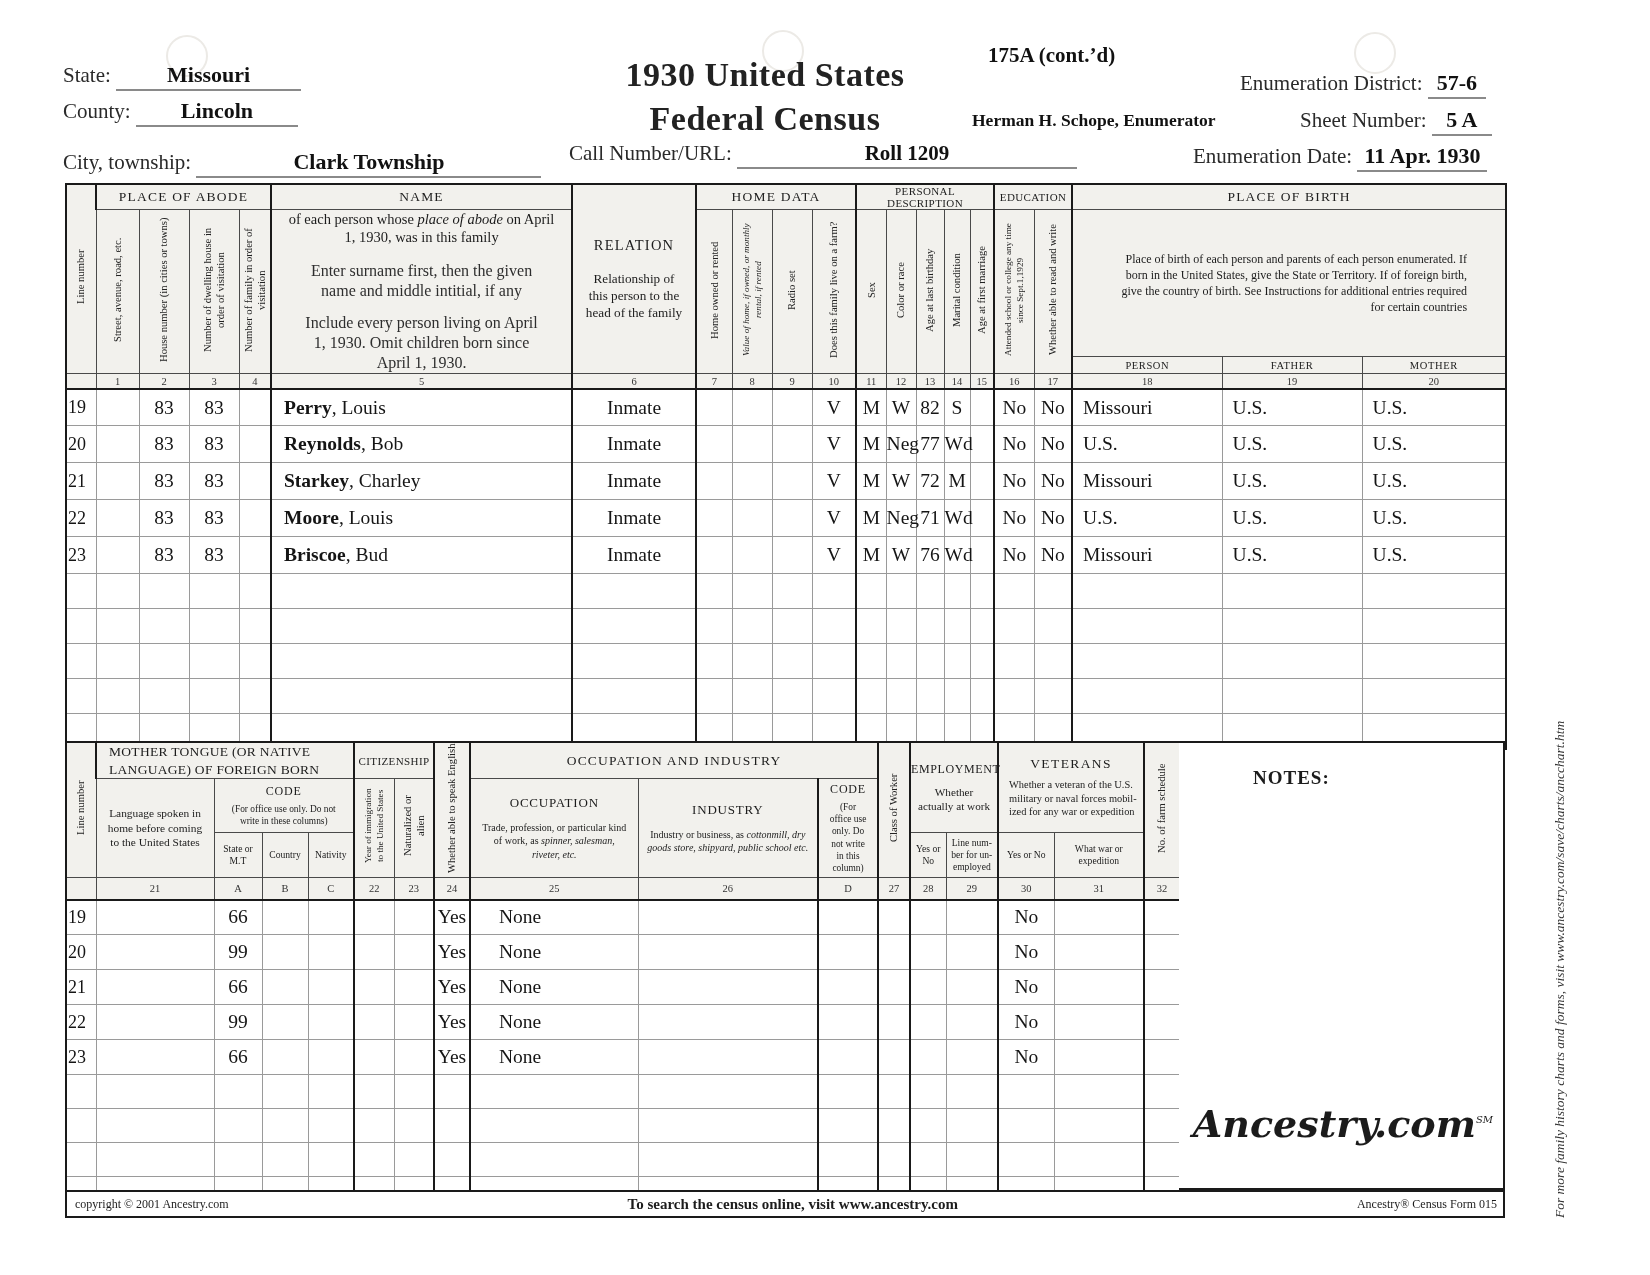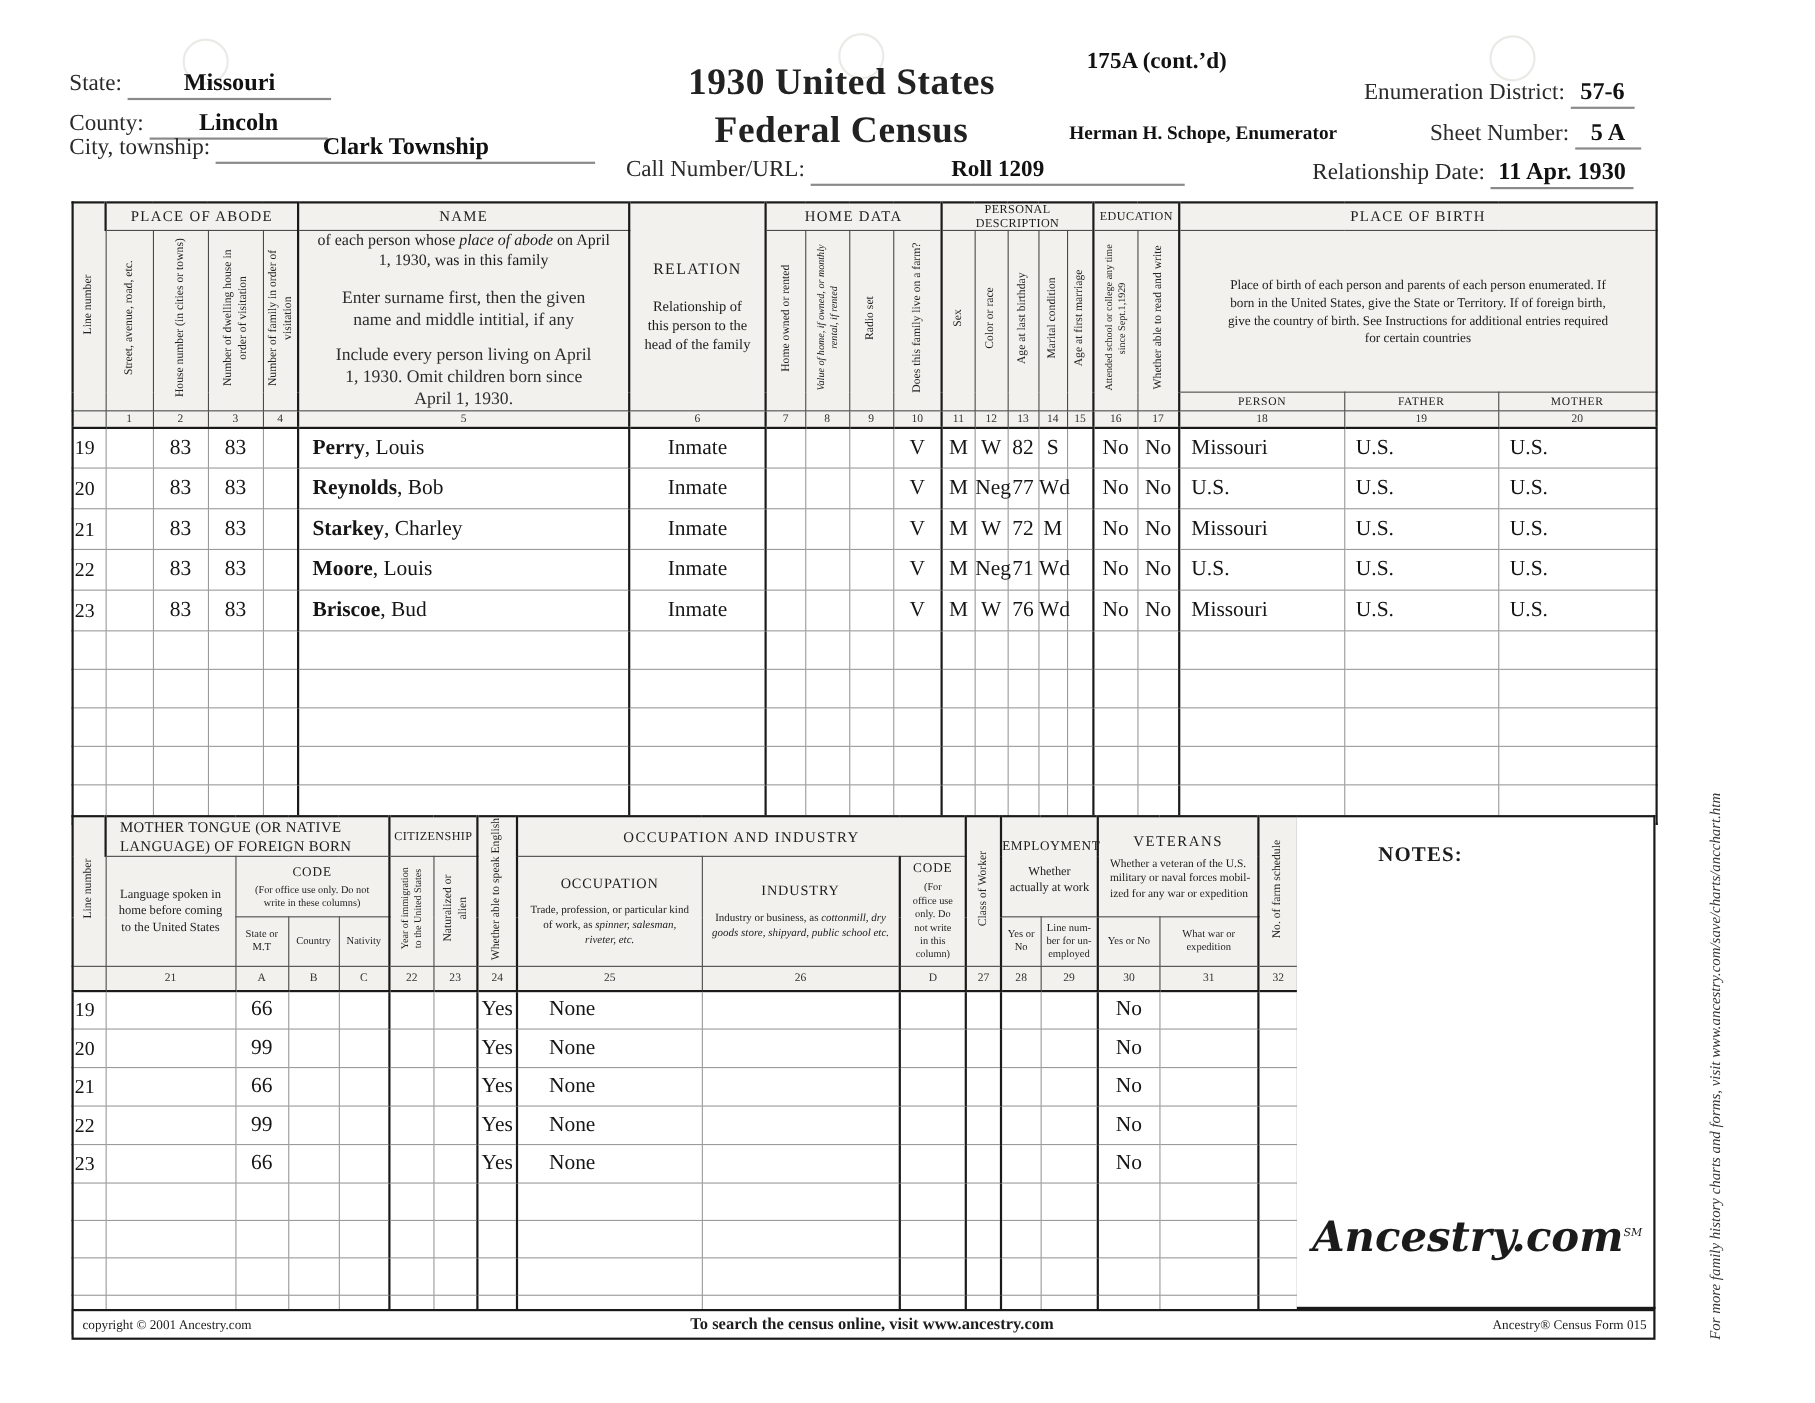--- a/index.html
+++ b/index.html
@@ -26,21 +26,21 @@
   .gt{font-size:13.5px;letter-spacing:1.2px;color:#1d1d1d}
   .gts{font-size:11px;letter-spacing:.4px}
   .nums td{font-size:10.5px;background:#f2f1ed;border-bottom:2px solid #1a1a1a;color:#333}
   .v{writing-mode:vertical-rl;transform:rotate(180deg);display:inline-block;font-size:10.6px;line-height:1.25;color:#222}
   .vs{font-size:9.2px}
   .vh170{height:170px}.vh148{height:148px}.vh130{height:130px}.vh84{height:84px}
   .nd1{font-size:14.5px;margin:0 14px 15px 14px;line-height:1.25}
   .nd2{font-size:16px;margin:0 26px 12px 26px;line-height:1.25;color:#2e2e2e}
   .rel-t{font-size:14.5px;letter-spacing:1.2px;margin-bottom:16px}
   .rel-d{font-size:13.2px;line-height:1.3;padding:0 10px}
-  .pobdesc{font-size:12px;text-align:center;padding:0 38px;line-height:1.35}
+  .pobdesc{font-size:12px;text-align:right;padding:0 38px;line-height:1.35}
   .pfm{font-size:10.5px;letter-spacing:.6px}
   .mtcell{text-align:left;padding-left:12px;font-size:13.5px;letter-spacing:.3px;line-height:1.3}
   .langcell{font-size:11.4px;line-height:1.3;padding:0 6px}
   .code-t{font-size:12px;letter-spacing:.8px;margin-bottom:4px}
   .code-n{font-size:9.4px;line-height:1.3;padding:0 10px}
   .subc{font-size:9.6px;line-height:1.25;padding:0 2px}
   .oc-t{font-size:13px;letter-spacing:.8px;margin-bottom:10px}
   .oc-d{font-size:10px;line-height:1.35;padding:0 8px}
   .emp-t{font-size:12px;letter-spacing:.6px;margin-bottom:8px}
   .emp-d{font-size:11.2px;line-height:1.3;padding:0 6px}
@@ -82,21 +82,21 @@
 <div class="hole" style="left:1354px;top:32px"></div>
 
 <div class="fld" style="left:63px;top:62px">
   <span>State:</span>
   <span class="fval" style="min-width:185px">Missouri</span>
 </div>
 <div class="fld" style="left:63px;top:98px">
   <span>County:</span>
   <span class="fval" style="min-width:162px">Lincoln</span>
 </div>
-<div class="fld" style="left:63px;top:120px">
+<div class="fld" style="left:63px;top:149px">
   <span>City, township:</span>
   <span class="fval" style="min-width:345px">Clark Township</span>
 </div>
 
 <div class="title" style="left:565px;top:56px;width:400px">1930 United States</div>
 <div class="title" style="left:565px;top:100px;width:400px">Federal Census</div>
 <div class="fld" style="left:569px;top:141px">
   <span>Call Number/URL:</span>
   <span class="fval" style="min-width:340px;font-size:21px">Roll 1209</span>
 </div>
@@ -106,21 +106,21 @@
 
 <div class="fld" style="left:1240px;top:70px">
   <span>Enumeration District:</span>
   <span class="fval" style="min-width:58px">57-6</span>
 </div>
 <div class="fld" style="left:1300px;top:107px">
   <span>Sheet Number:</span>
   <span class="fval" style="min-width:60px">5 A</span>
 </div>
 <div class="fld" style="left:1193px;top:143px">
-  <span>Relationship Date:</span>
+  <span>Enumeration Date:</span>
   <span class="fval" style="min-width:130px">11 Apr. 1930</span>
 </div>
 
 <table id="t1">
   <colgroup>
     <col style="width:30px">
       <col style="width:43px">
       <col style="width:50px">
       <col style="width:50px">
       <col style="width:32px">

